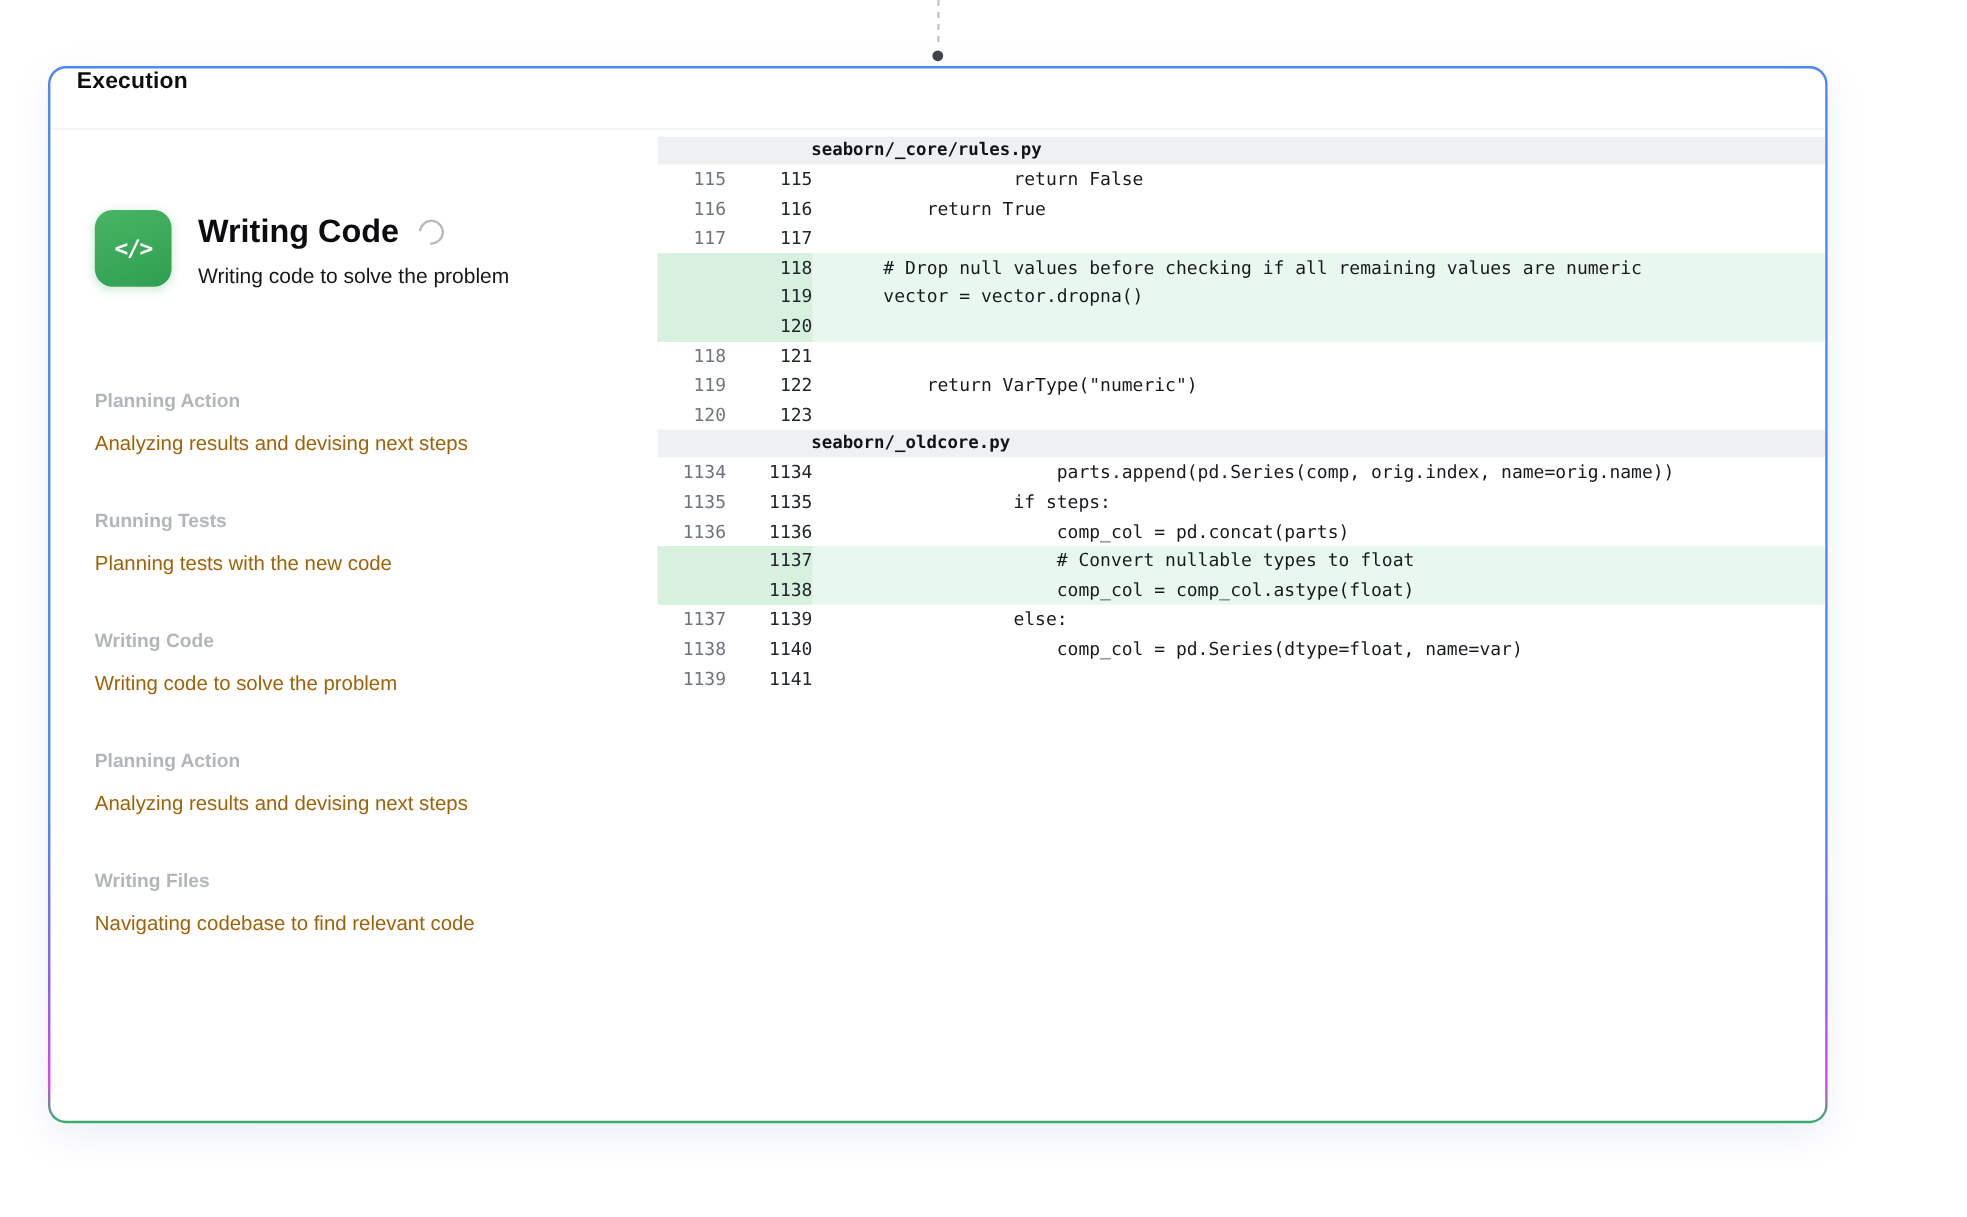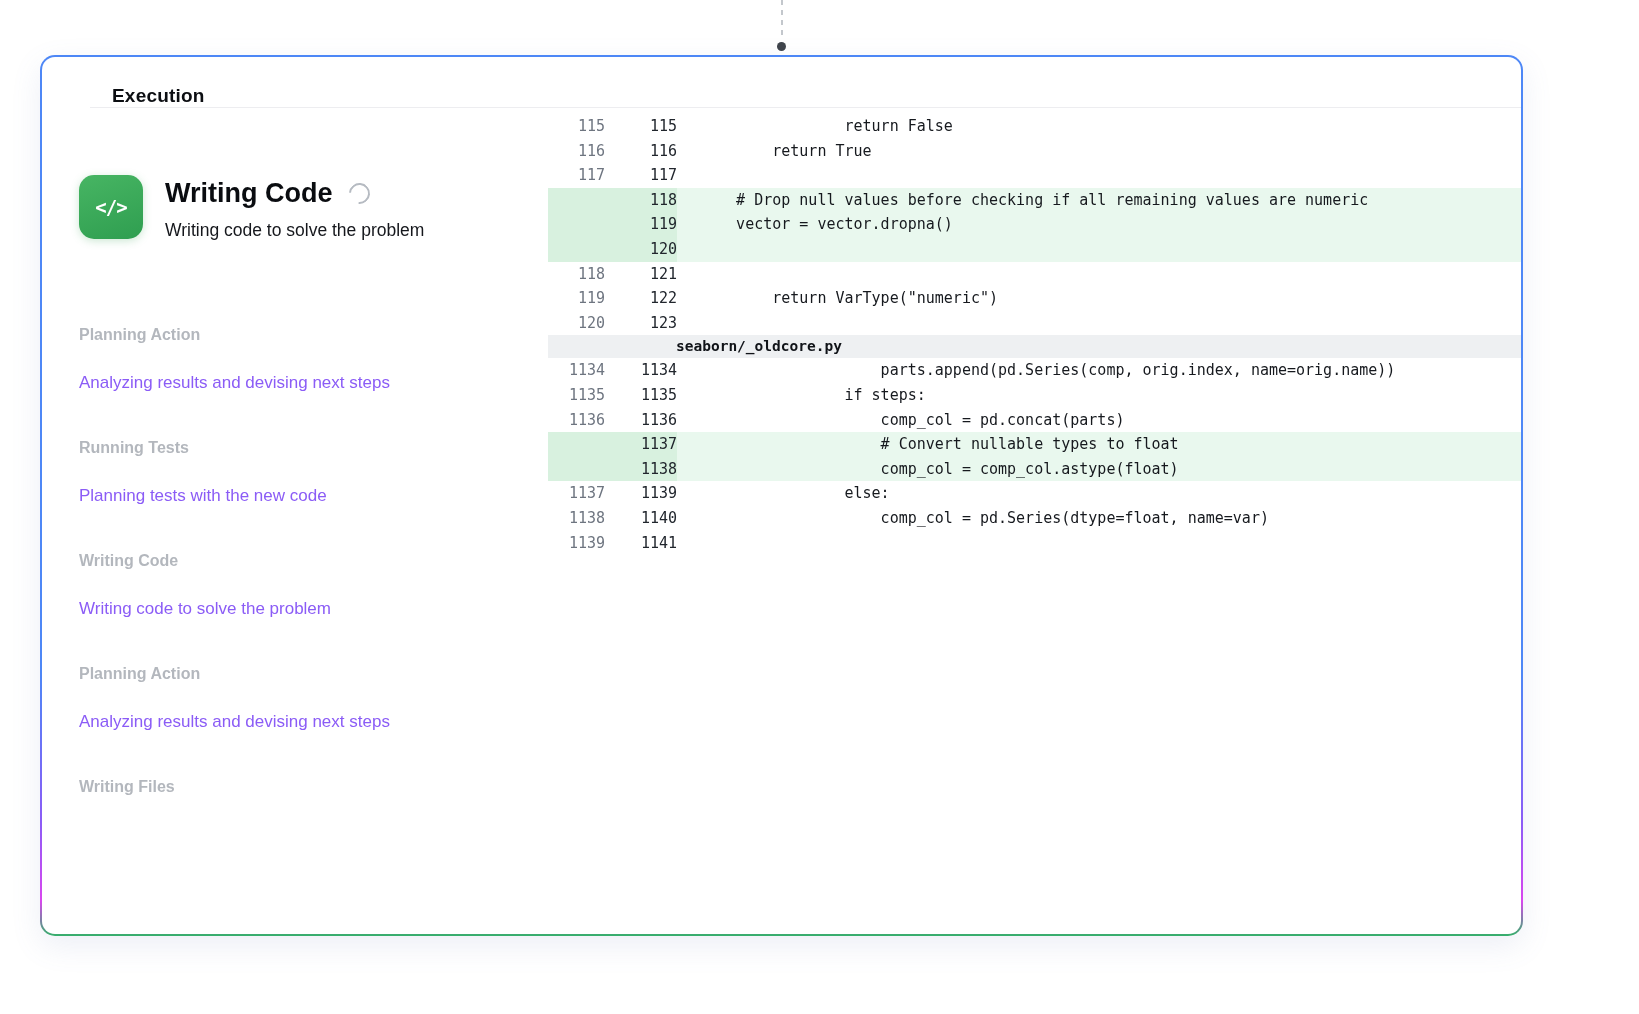--- a/index.html
+++ b/index.html
@@ -27,21 +27,21 @@
     border-radius:15px;
     background:linear-gradient(to bottom, #4d87f6 0%, #4d87f6 70%, #8b5cf6 87%, #d946ef 96%, #34b06a 100%);
     box-shadow:0 10px 30px rgba(110,120,180,0.12);
   }
   .card {
     position:absolute; inset:2px; background:#ffffff; border-radius:13px;
     display:flex; flex-direction:column; overflow:hidden;
   }
   .card-header {
     height:50px; flex:none; border-bottom:1px solid #ededf0;
-    display:flex; align-items:flex-end; padding:0 22px;margin-left:48px;
+    display:flex; align-items:flex-start; padding:0 22px;
   }
   .panel-title { font-size:19px; font-weight:700; color:#0c0e12; letter-spacing:.2px; }
 
   .card-body { flex:1; display:flex; min-height:0; }
 
   
   .steps { width:506px; flex:none; box-sizing:border-box; padding:67px 0 0 37px; }
 
   .step { }
   .step.active { display:flex; gap:22px; margin-bottom:78px; }
@@ -59,21 +59,21 @@
   .title-row { display:flex; align-items:center; gap:17px; }
   .active .step-title { font-size:27px; line-height:32px; font-weight:700; color:#0a0c10; }
   .spinner {
     width:17px; height:17px; border:2.5px solid #b6bbc2; border-radius:50%;
     border-left-color:transparent; transform:rotate(-40deg); flex:none;
   }
   .active .step-sub { font-size:17.5px; line-height:24px; color:#15171c; margin-top:9px; }
 
   .step.pending { margin-bottom:38px; }
   .pending .step-title { font-size:16px; line-height:30px; font-weight:600; color:#b3b7bd; }
-  .pending .step-sub { font-size:17px; line-height:24px; color:#8b5cf6; margin-top:21px; }
+  .pending .step-sub { font-size:17px; line-height:24px; color:#a16207; margin-top:8px; }
 
   
   .diff {
     flex:1; min-width:0; padding-top:6px;
     font-family:"DejaVu Sans Mono", monospace; font-size:15px; color:#16191e;
   }
   .file-header {
     background:#eef0f2; height:23px; line-height:23px;
     font-weight:700; font-size:14.5px; padding-left:128px; color:#101318;
     white-space:pre; overflow:hidden;
@@ -124,23 +124,25 @@
           <div class="step pending">
             <div class="step-title">Writing Code</div>
             <div class="step-sub">Writing code to solve the problem</div>
           </div>
           <div class="step pending">
             <div class="step-title">Planning Action</div>
             <div class="step-sub">Analyzing results and devising next steps</div>
           </div>
           <div class="step pending">
             <div class="step-title">Writing Files</div>
+            <div class="step-sub">Navigating codebase to find relevant code</div>
           </div>
         </aside>
       <section class="diff" id="diff-root">
+          <div class="file-header">seaborn/_core/rules.py</div>
           <div class="drow">
             <span class="num old">115</span>
             <span class="num new">115</span>
             <span class="code">                return False</span>
           </div>
           <div class="drow">
             <span class="num old">116</span>
             <span class="num new">116</span>
             <span class="code">        return True</span>
           </div>

